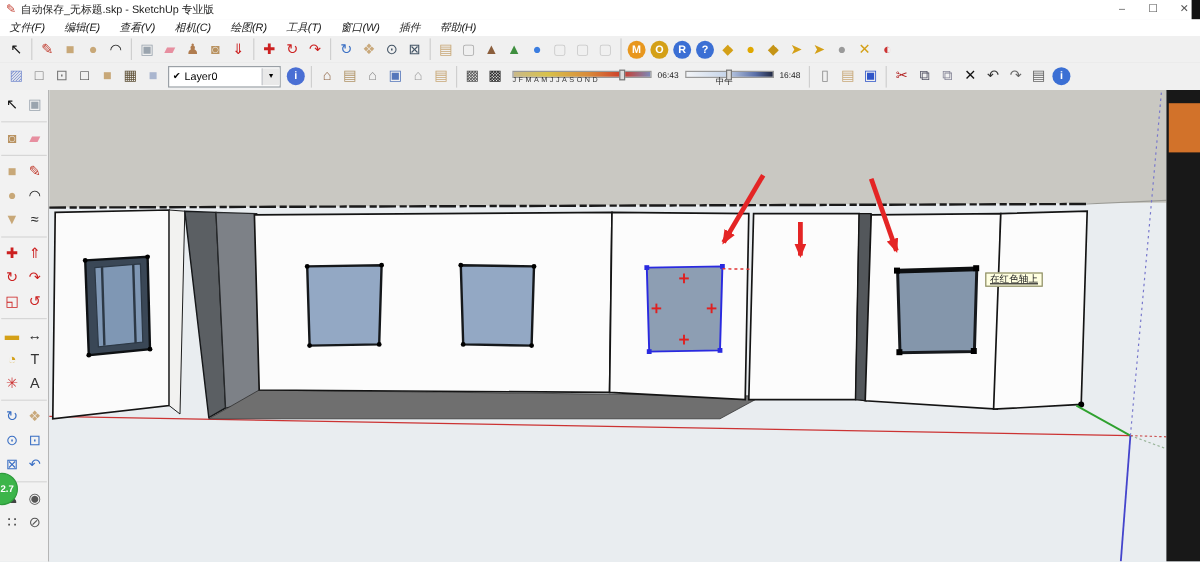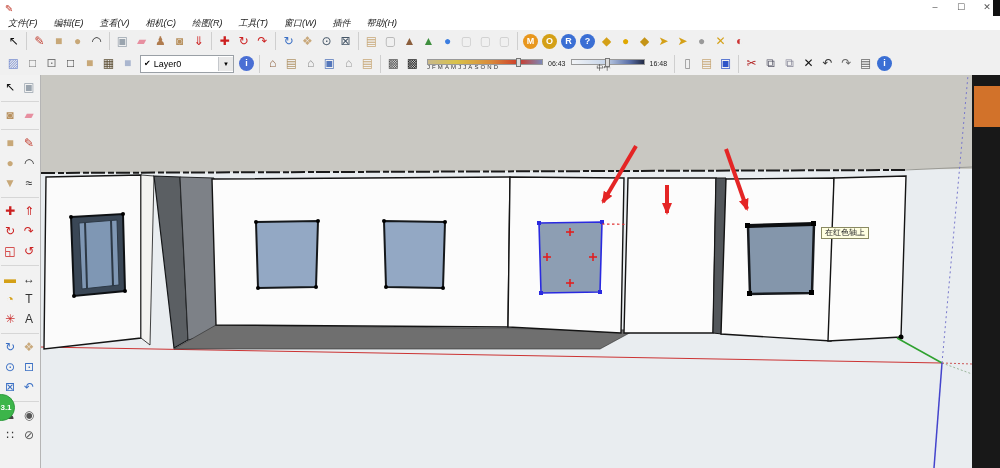--- a/index.html
+++ b/index.html
@@ -51,27 +51,28 @@
   .ptool{width:18px;height:20px;font-size:12px;line-height:20px;text-align:center;color:#333;}
   .psep{grid-column:1 / span 2;height:4px;border-bottom:1px solid #d6d6d6;margin-bottom:3px;}
   .green-badge{position:absolute;left:-12px;top:394px;width:27px;height:27px;border-radius:50%;
     background:#3cb54a;border:1px solid #2e9a3c;color:#fff;font-size:8px;font-weight:bold;
     display:flex;align-items:center;justify-content:center;padding-left:9px;box-sizing:border-box;z-index:5;}
   
   .viewport{position:absolute;left:41px;top:75px;width:931px;height:393px;background:#e9edf0;}
   .right-strip{position:absolute;right:0;top:75px;width:28px;height:393px;background:#181818;}
   .orange-block{position:absolute;left:2px;top:11px;width:26px;height:41px;background:#d2722a;}
   .tooltip{position:absolute;left:821px;top:227px;background:#ffffe1;border:1px solid #8a8a62;
-    font-size:8px;line-height:10px;padding:0 3px;color:#222;white-space:nowrap;z-index:4;}
+    font-size:8px;line-height:10px;padding:0 3px;color:#222;white-space:nowrap;z-index:4;text-decoration:underline;}
 </style>
 </head>
 <body>
 
 <div class="titlebar">
   <span class="app-icon">✎</span>
+  <span>自动保存_无标题.skp - SketchUp 专业版</span>
   <div class="win-controls">
     <span class="win-btn">–</span>
     <span class="win-btn">☐</span>
     <span class="win-btn">✕</span>
   </div>
 </div>
 <div class="edge-strip-top"></div>
 
 <div class="menubar">
     <span class="menu-item">文件(F)</span>
@@ -228,21 +229,21 @@
     <div class="ptool" title="zoom-window" style="color: rgb(58, 111, 196);">⊡</div>
     <div class="ptool" title="zoom-extents" style="color: rgb(58, 111, 196);">⊠</div>
     <div class="ptool" title="previous-view" style="color: rgb(58, 111, 196);">↶</div>
     <div class="psep"></div>
     <div class="ptool" title="position-camera" style="color: rgb(68, 68, 68);">♟</div>
     <div class="ptool" title="look-around" style="color: rgb(85, 85, 85);">◉</div>
     <div class="ptool" title="walk-tool" style="color: rgb(51, 51, 51);">∷</div>
     <div class="ptool" title="section-plane" style="color: rgb(85, 85, 85);">⊘</div>
   </div>
 <div class="green-badge">
-  <span>3.1</span>
+  <span>2.7</span>
 </div>
 
 <div class="viewport">
 <svg width="931" height="393" viewBox="41 75 931 393" xmlns="http://www.w3.org/2000/svg">
   <defs>
     <marker id="ah" markerWidth="14" markerHeight="14" refX="10" refY="5" orient="auto" markerUnits="userSpaceOnUse">
       <path d="M0,0 L12,5 L0,10 z" fill="#e42525"></path>
     </marker>
   </defs>
 

